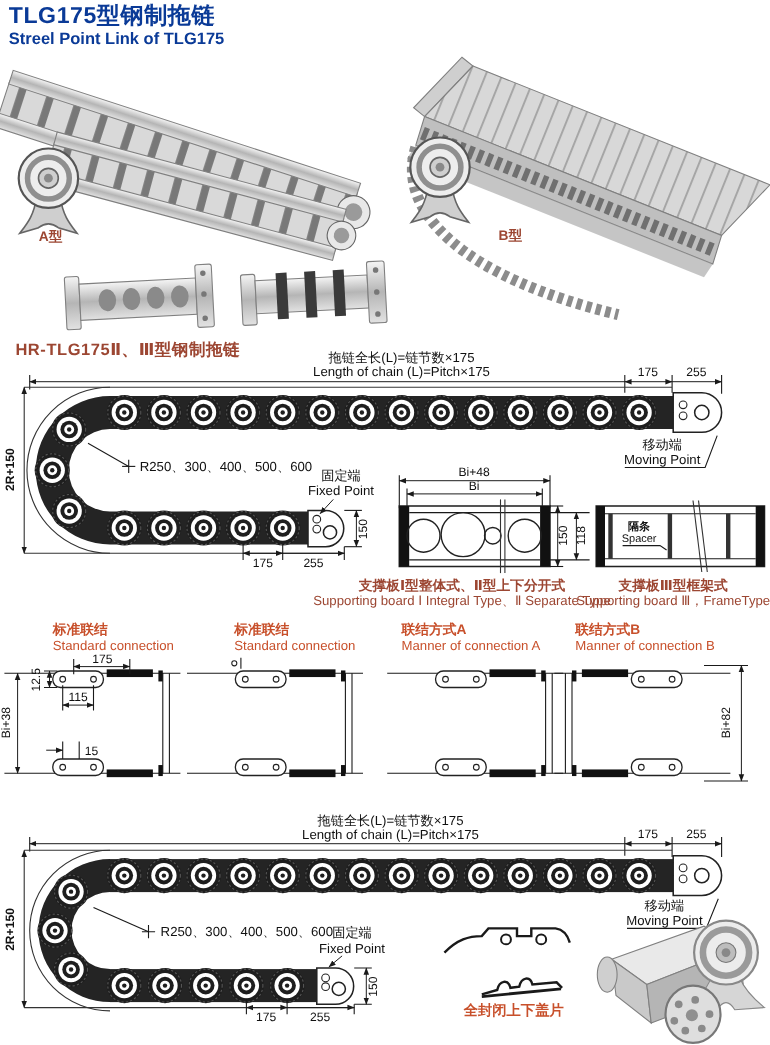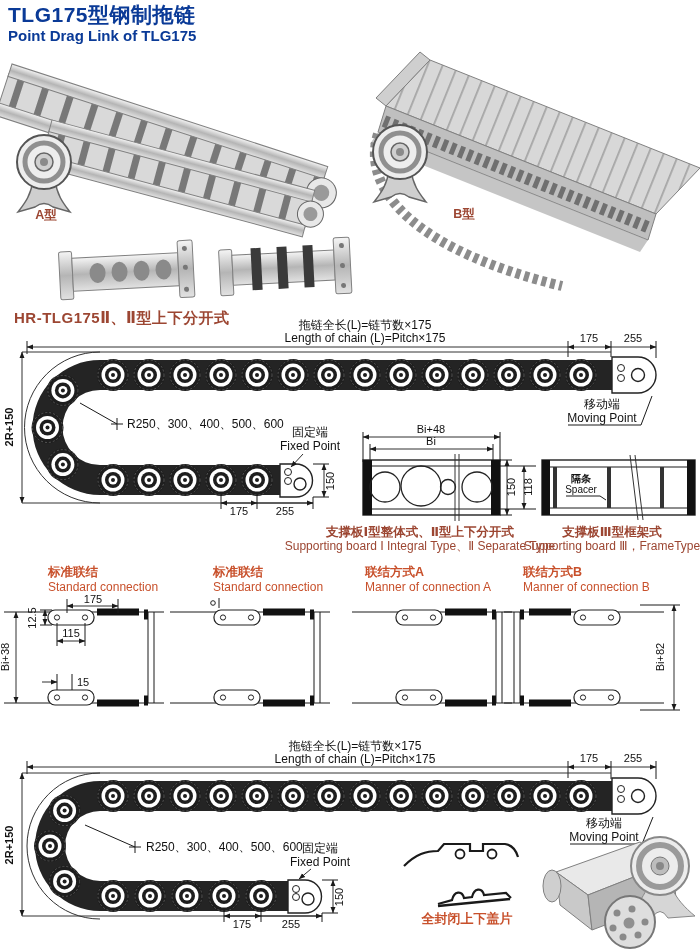--- a/index.html
+++ b/index.html
@@ -84,21 +84,21 @@
         <line x1="144" y1="0" x2="144" y2="91" class="ln"></line>
         <line x1="150" y1="0" x2="150" y2="91" class="ln"></line>
         <rect x="140" y="-2.5" width="4" height="10" fill="#111"></rect>
         <rect x="140" y="83.5" width="4" height="10" fill="#111"></rect>
       </g>
     </defs>
   </svg>
 
   <div class="hdr">
     <h1>TLG175型钢制拖链</h1>
-    <h2>Point Drag Link of TLG175</h2>
+    <h2>Streel Point Link of TLG175</h2>
   </div>
 
   <svg class="layer" style="top:50px" width="700" height="258" viewBox="0 50 700 258">
 
     <g>
       <g transform="translate(12,64) rotate(18)">
         <rect x="0" y="10" width="332" height="34" fill="url(#rungP)" class="ph-stroke"></rect>
         <rect x="0" y="0" width="332" height="13" fill="url(#metalG)" class="ph-stroke"></rect>
         <rect x="0" y="41" width="332" height="13" fill="url(#metalG)" class="ph-stroke"></rect>
         <circle cx="334" cy="27" r="15" fill="#e8e8e8" stroke="#666"></circle>
@@ -144,21 +144,21 @@
       <polygon points="430,60 700,168 656,214 386,106" fill="url(#seamP)" class="ph-stroke"></polygon>
       <polygon points="386,106 656,214 648,240 378,132" fill="#bfbfbf" class="ph-stroke"></polygon>
       <line x1="384" y1="121" x2="650" y2="228" stroke="#707070" stroke-width="12" stroke-dasharray="5 4"></line>
       <polygon points="378,132 648,240 640,252 370,144" fill="#9f9f9f" opacity=".6"></polygon>
       <path d="M378,134 C 360,192 420,252 562,286" fill="none" stroke="#8c8c8c" stroke-width="10" stroke-dasharray="5 4"></path>
       <use href="#emblem" transform="translate(400,152)"></use>
     </g>
     <text class="tm brick" x="464" y="218" text-anchor="middle">B型</text>
   </svg>
 
-  <div class="sec-h" id="sec1-h">HR-TLG175Ⅱ、Ⅱ型上下分开式</div>
+  <div class="sec-h" id="sec1-h">HR-TLG175Ⅱ、Ⅲ型钢制拖链</div>
 
   <svg class="layer" style="top:310px" width="700" height="250" viewBox="0 310 700 250">
 
     <text class="t12" x="365" y="329" text-anchor="middle">拖链全长(L)=链节数×175</text>
     <text class="t12" x="365" y="342" text-anchor="middle">Length of chain (L)=Pitch×175</text>
     <line class="dim" x1="27" y1="347" x2="568" y2="347" marker-start="url(#arr)"></line>
     <line class="dim" x1="568" y1="347" x2="611" y2="347" marker-start="url(#arr)" marker-end="url(#arr)"></line>
     <line class="dim" x1="611" y1="347" x2="656" y2="347" marker-end="url(#arr)"></line>
     <line class="ln" x1="27" y1="341" x2="27" y2="354"></line>
     <line class="ln" x1="568" y1="341" x2="568" y2="357"></line>

